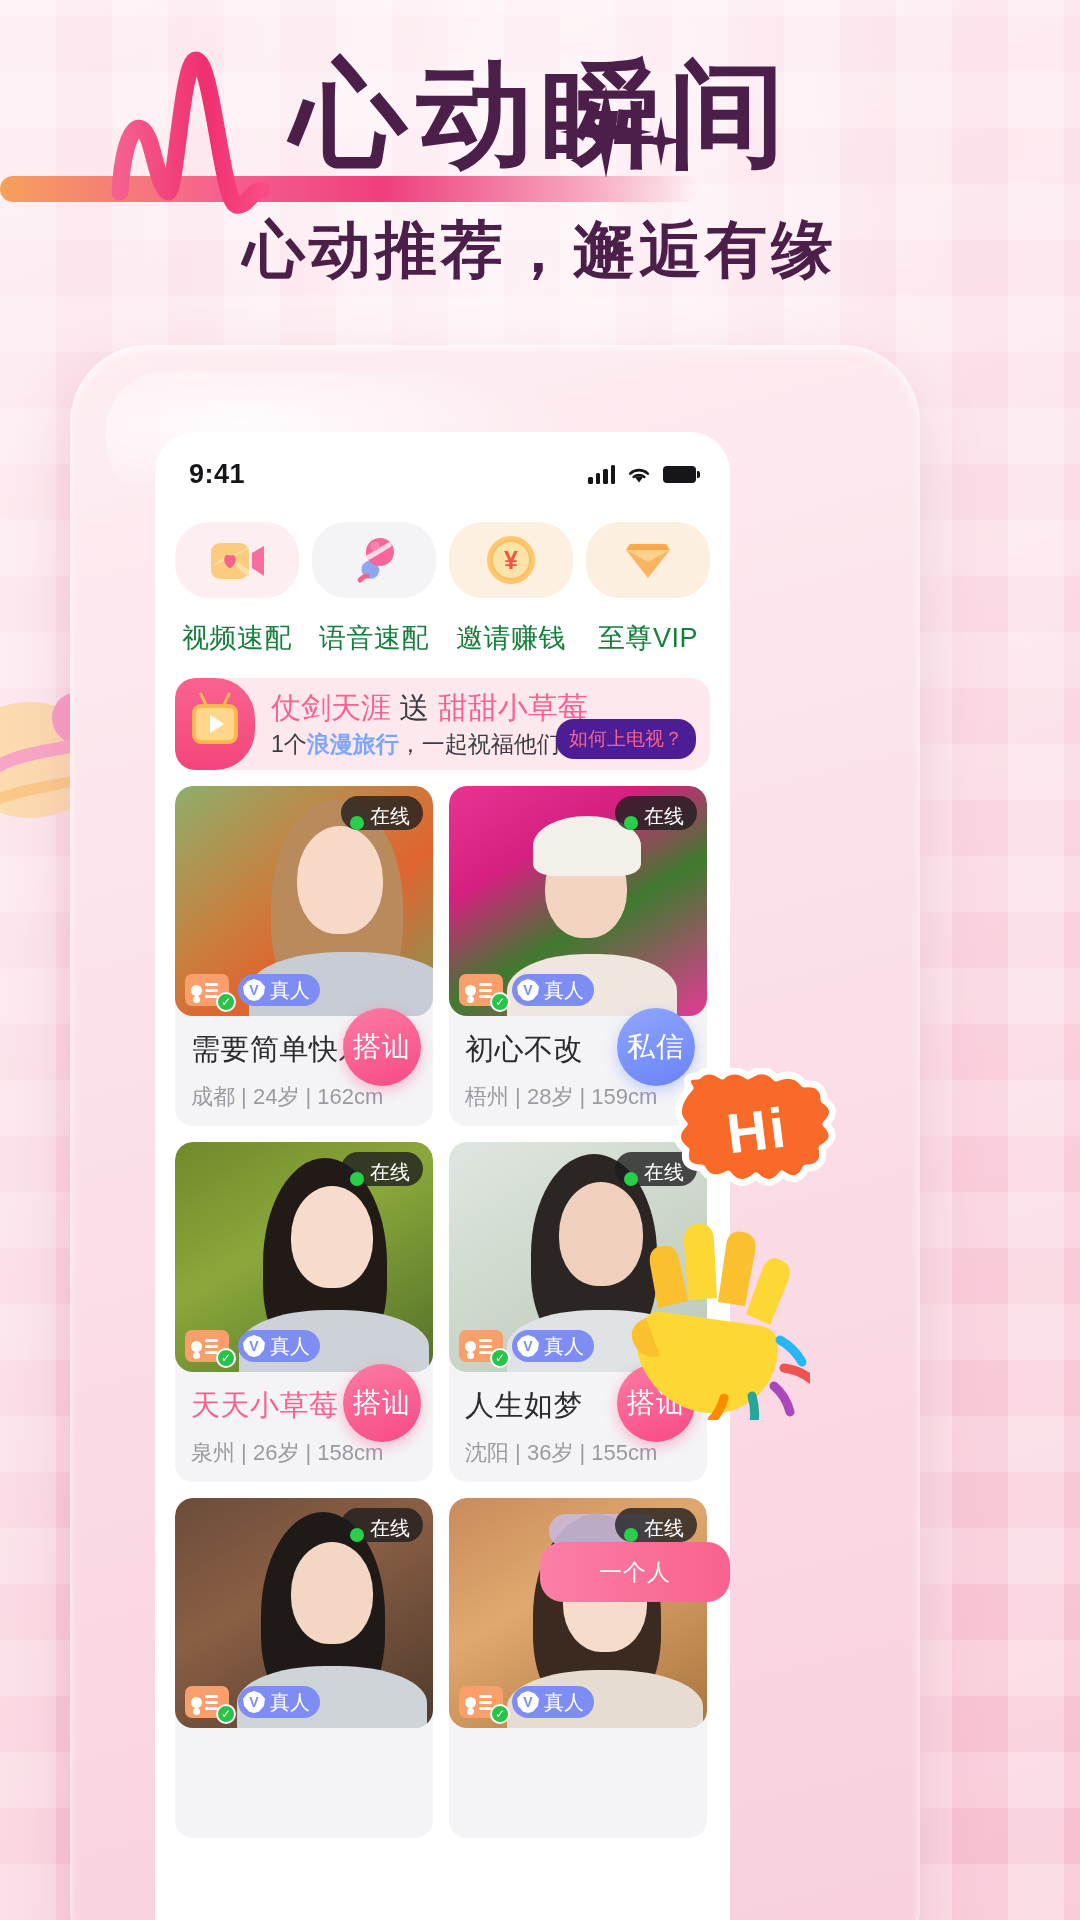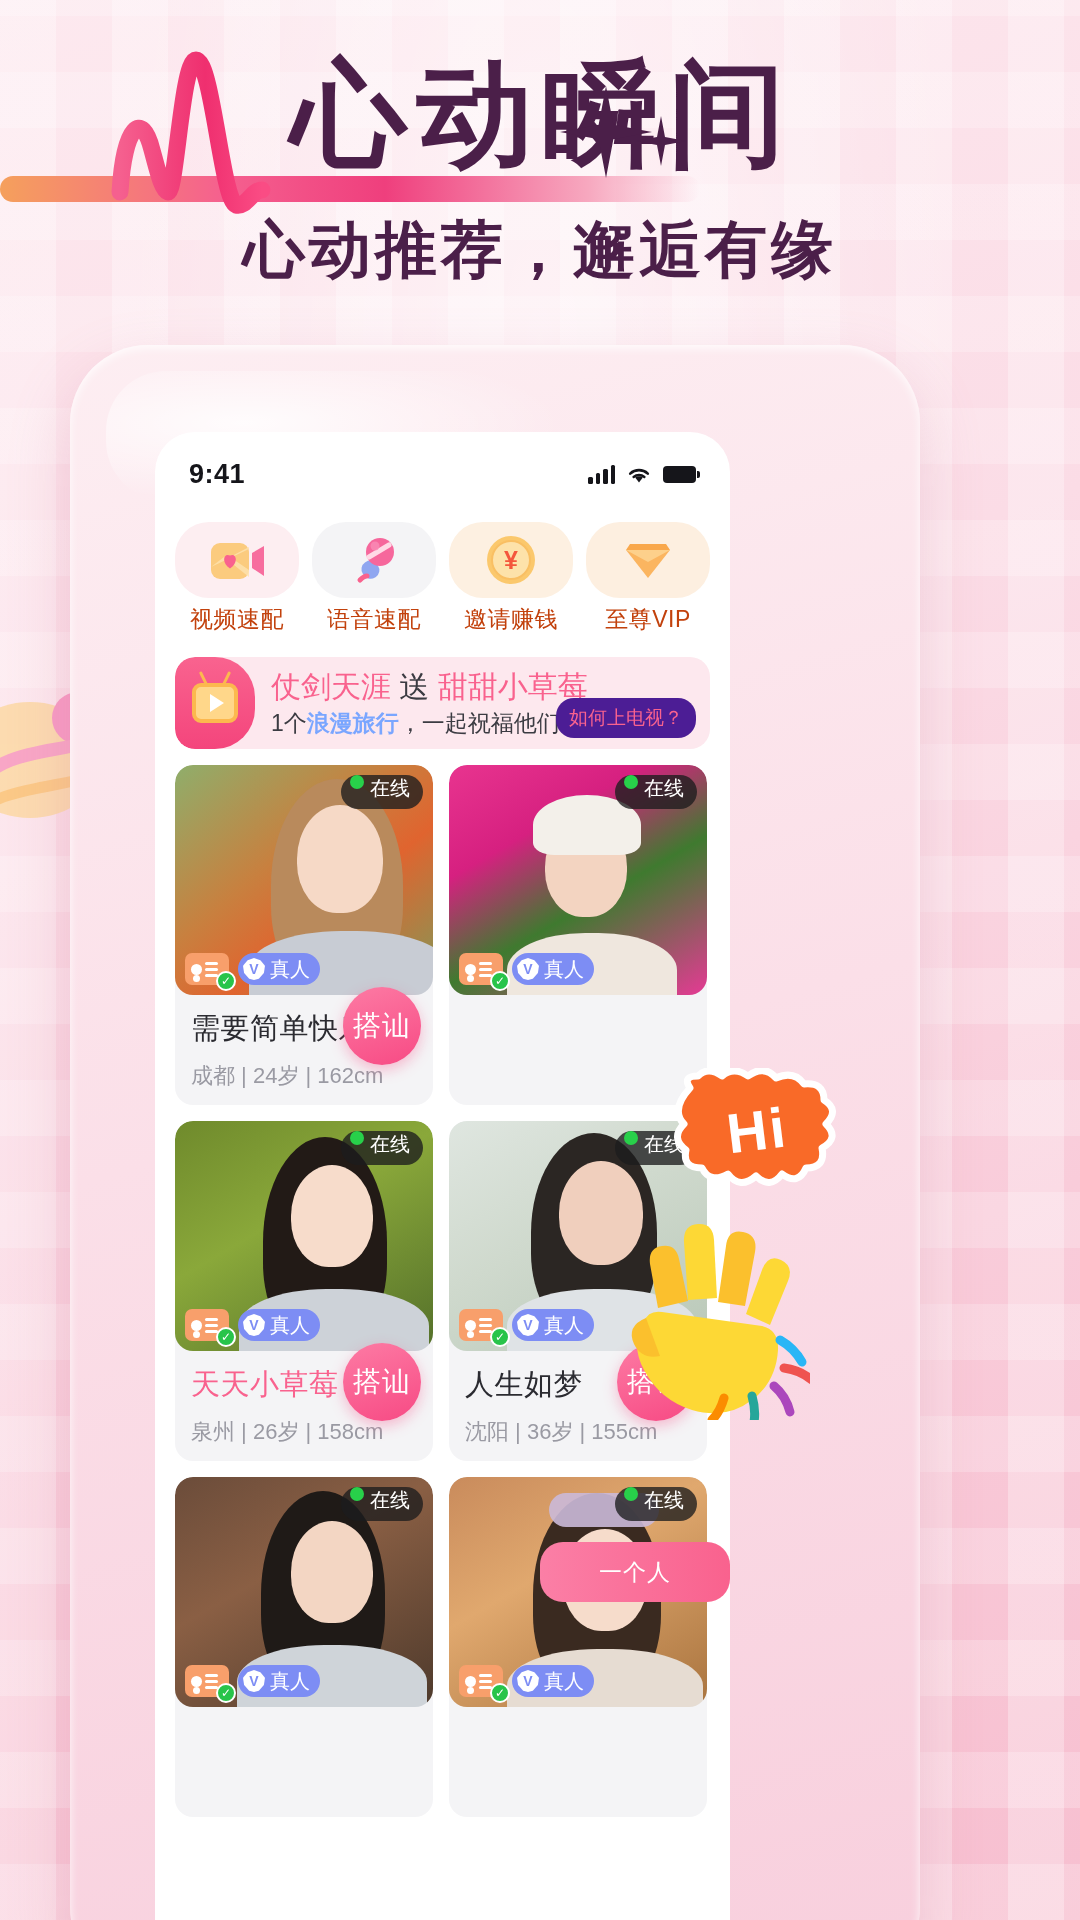--- a/index.html
+++ b/index.html
@@ -80,21 +80,21 @@
   .batt:after { content:""; position:absolute; right:-4px; top:5px; width:3px; height:7px; background:#15151a; border-radius:0 2px 2px 0; }
 
   
   .quick { display:flex; justify-content:space-between; padding:16px 20px 0 20px; }
   .qa { width:124px; display:flex; flex-direction:column; align-items:center; }
   .qa-ic { width:124px; height:76px; border-radius:34px; display:flex; align-items:center; justify-content:center; }
   .qa-ic.c0 { background:#fdeef1; }
   .qa-ic.c1 { background:#f4f4f6; }
   .qa-ic.c2 { background:#fdf0e1; }
   .qa-ic.c3 { background:#fdefe0; }
-  .qa-lb { margin-top:6px; font-size:23px; color:#c2410c; letter-spacing:.5px; white-space:nowrap; }
+  .qa-lb { margin-top:22px; font-size:27px; color:#15803d; letter-spacing:.5px; white-space:nowrap; }
 
   
   .gift {
     margin:22px 20px 0 20px; height:92px; border-radius:20px;
     background:#fde8ee; display:flex; align-items:center; position:relative; overflow:hidden;
   }
   .gift-tv {
     width:80px; height:92px; background:linear-gradient(180deg,#f9638f,#f4457c);
     border-radius:20px 40px 40px 20px; display:flex; align-items:center; justify-content:center; flex:0 0 80px;
   }
@@ -125,21 +125,21 @@
     position:absolute; right:12px; top:-8px; width:78px; height:78px; border-radius:50%;
     display:flex; align-items:center; justify-content:center;
     font-size:28px; color:#ffffff; letter-spacing:1px;
   }
   .c-act.pinkbtn { background:linear-gradient(160deg,#fd7ba4,#f74a84); box-shadow:0 5px 14px rgba(247,74,132,.35); }
   .c-act.bluebtn { background:linear-gradient(160deg,#8fa6ff,#6b83f5); box-shadow:0 5px 14px rgba(107,131,245,.35); }
 
   .online {
     position:absolute; right:10px; top:10px; height:34px; padding:0 13px 0 9px;
     background:rgba(28,28,30,.78); border-radius:17px;
-    display:flex; align-items:flex-start; gap:6px; color:#fff; font-size:20px;
+    display:flex; align-items:flex-end; gap:6px; color:#fff; font-size:20px;
   }
   .dot { width:14px; height:14px; border-radius:50%; background:#28d04a; }
 
   .badges { position:absolute; left:10px; bottom:10px; display:flex; align-items:center; gap:9px; }
   .bg-id {
     width:44px; height:32px; border-radius:7px; background:#f89f6b; position:relative;
     display:flex; align-items:center; gap:3px; padding-left:6px;
   }
   .bg-id .pers { width:11px; height:11px; border-radius:50%; background:#fff; box-shadow:0 9px 0 -2px #fff; }
   .bg-id .lines { display:flex; flex-direction:column; gap:3px; }
@@ -374,20 +374,25 @@
                 <i></i>
               </span>
               <span class="chk">✓</span>
           </div>
           <div class="bg-real">
             <span class="v">V</span>
               <span>真人</span>
           </div>
         </div>
       </div>
+      <div class="card-info">
+        <div class="c-name">初心不改</div>
+        <div class="c-meta">梧州 | 28岁 | 159cm</div>
+        <div class="c-act bluebtn">私信</div>
+      </div>
     </div>
 
     <div class="card">
       <div class="card-ph">
         <div class="ph blurwrap">
           <div class="sky" style="background:linear-gradient(150deg,#6f8a2c 0%,#8aa83a 42%,#54702a 100%)"></div>
           <div class="hair" style="left:88px;top:16px;width:124px;height:210px;background:#221a16"></div>
           <div class="head" style="left:116px;top:44px;width:82px;height:102px;background:#f7dccb"></div>
           <div class="body" style="left:64px;top:168px;width:190px;height:80px;background:#cdd2d8"></div>
         </div>

